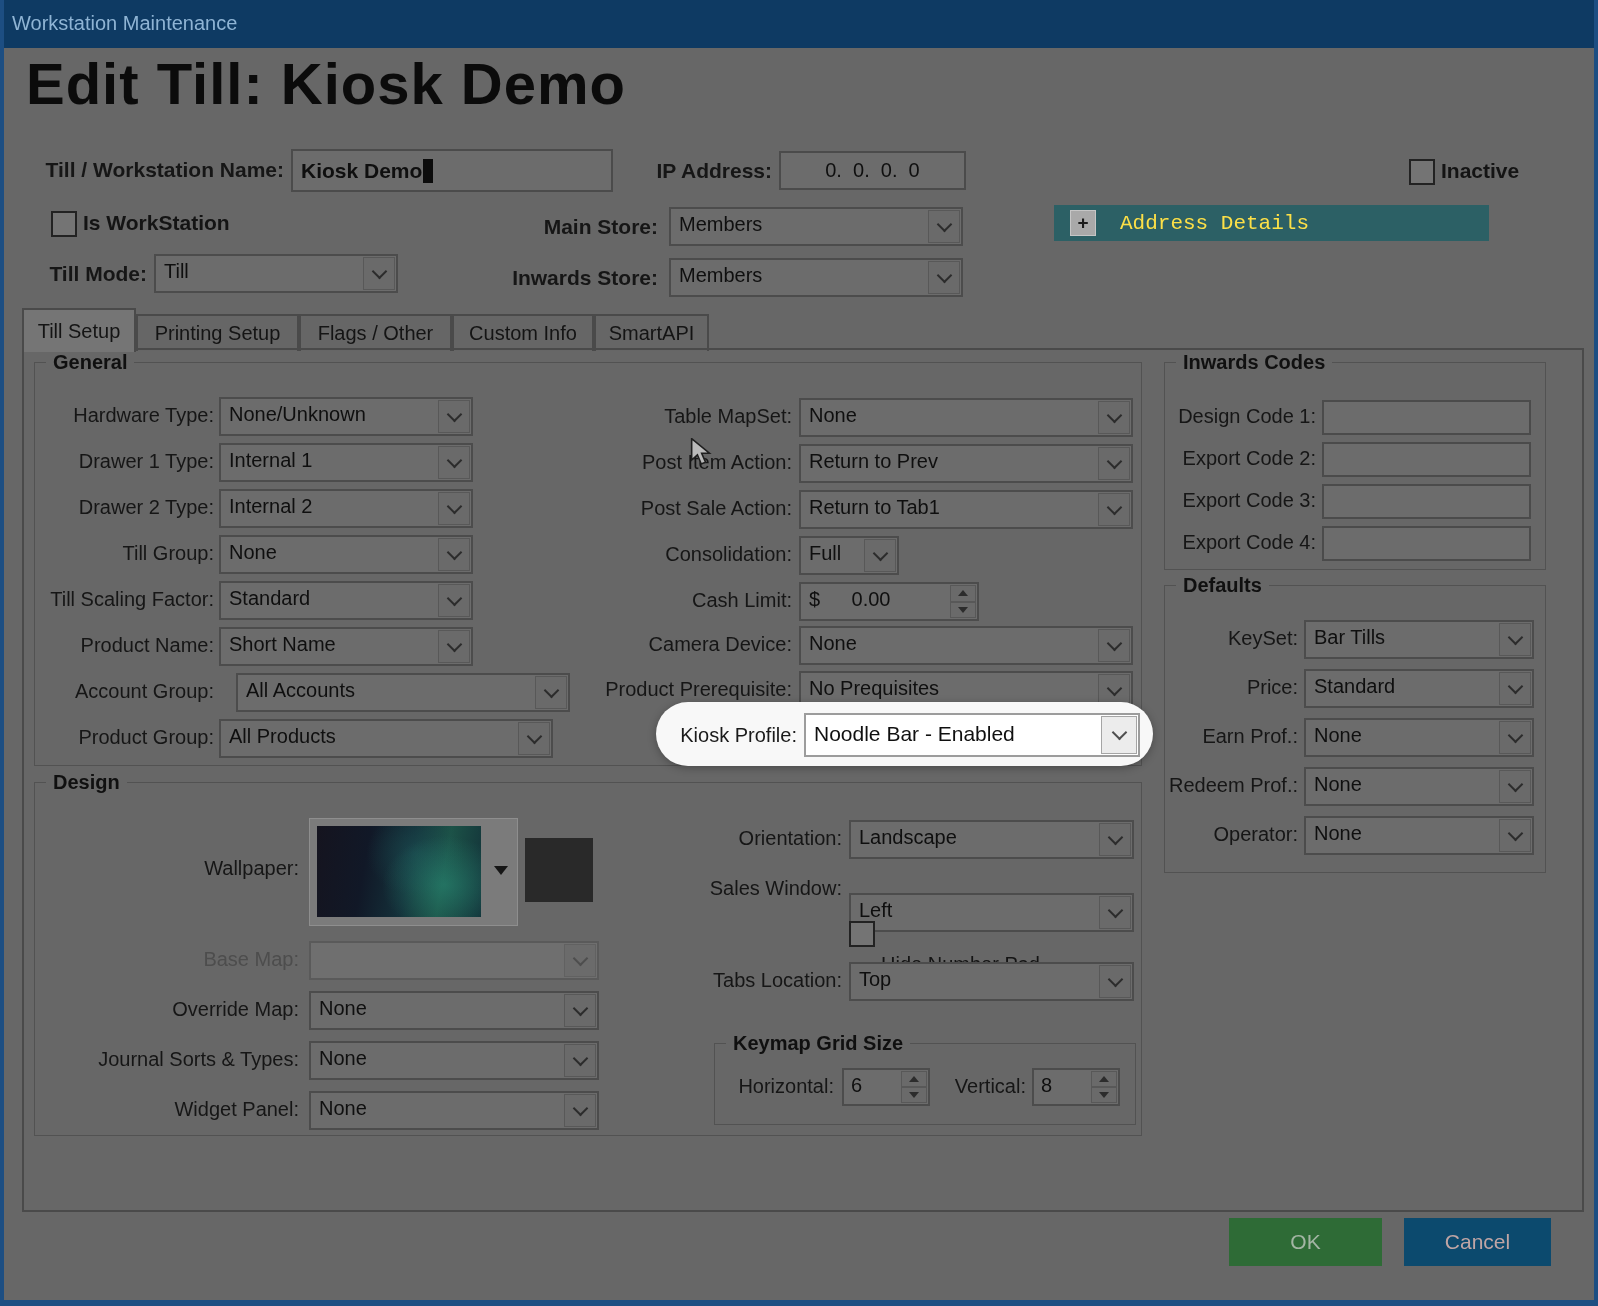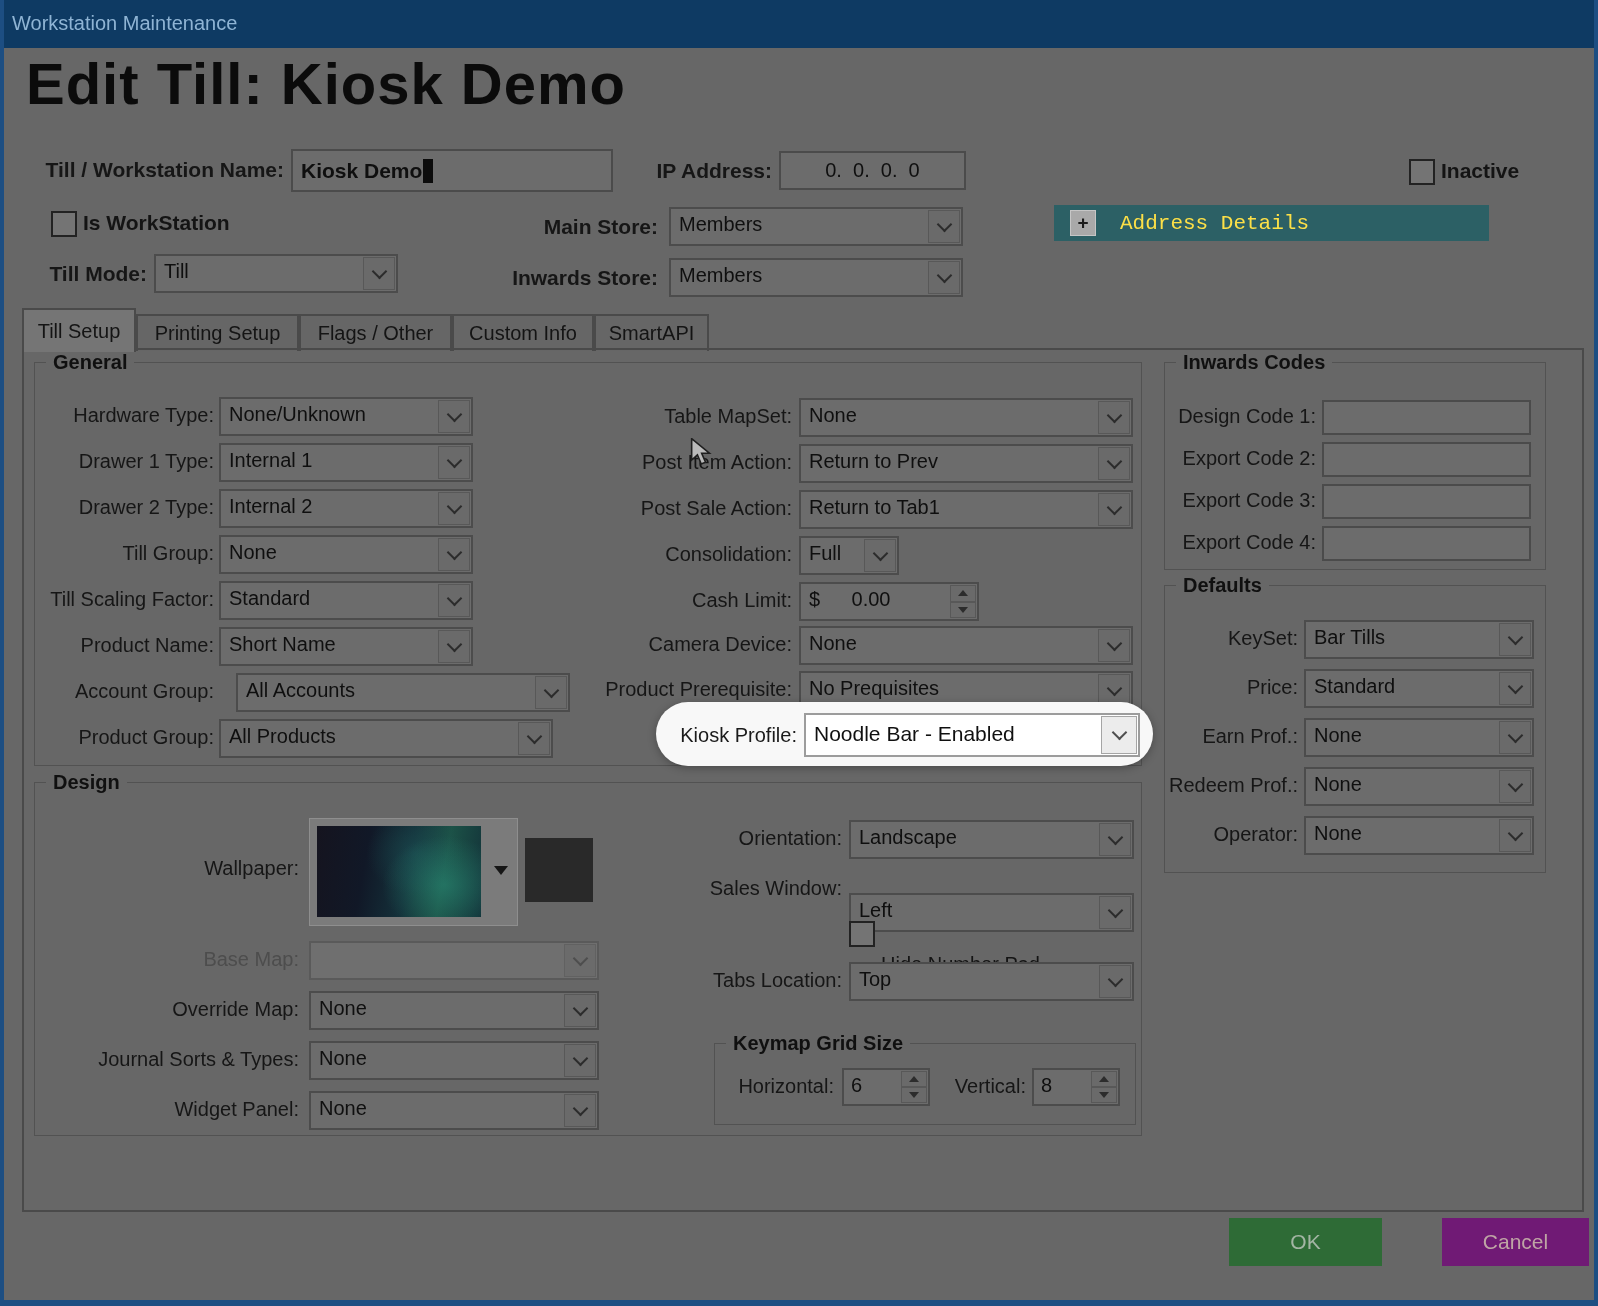--- a/index.html
+++ b/index.html
@@ -80,21 +80,21 @@
              radial-gradient(90px 70px at 78% 65%, rgba(42,142,120,0.55), rgba(0,0,0,0) 70%),
              radial-gradient(70px 60px at 60% 30%, rgba(30,90,92,0.45), rgba(0,0,0,0) 70%),
              linear-gradient(100deg,#15141f 0%,#111827 30%,#14313a 55%,#1c5247 75%,#123038 100%);}
   .wallarrow{position:absolute;right:9px;top:47px;width:0;height:0;
              border-left:7px solid transparent;border-right:7px solid transparent;border-top:9px solid #161616;}
   .swatch{position:absolute;left:521px;top:838px;width:68px;height:64px;background:#292929;}
 
   
   .btn{position:absolute;display:flex;align-items:center;justify-content:center;font-size:21px;}
   .btn.ok{background:#2e6b36;color:#a3b5a4;}
-  .btn.cancel{background:#701a75;color:#bfa5a5;margin-left:38px;}
+  .btn.cancel{background:#0c4a6e;color:#bfa5a5;}
 
   .cursor{position:absolute;left:686px;top:438px;z-index:20;}
   .caret{display:inline-block;width:2px;height:24px;background:#0c0c0c;margin-left:1px;vertical-align:middle;}
 </style>
 </head>
 <body>
 
 <div class="screen">
 
   <div class="abs titlebar">

